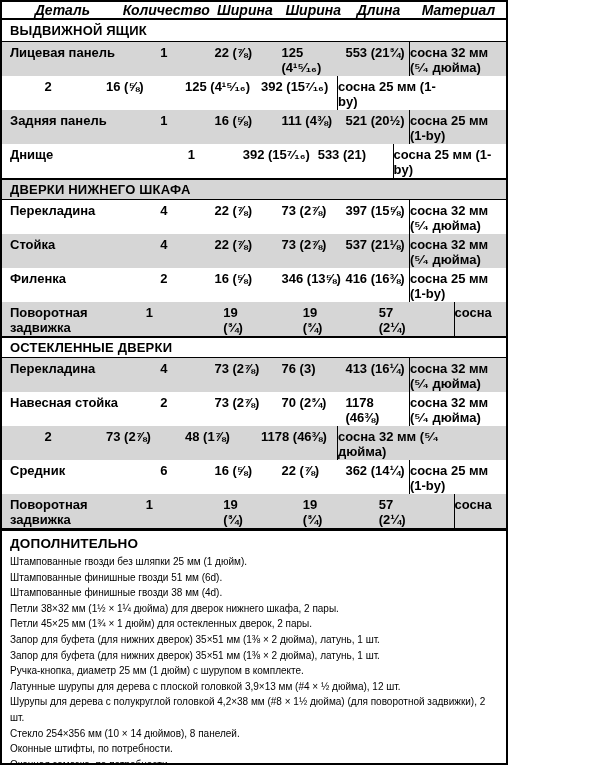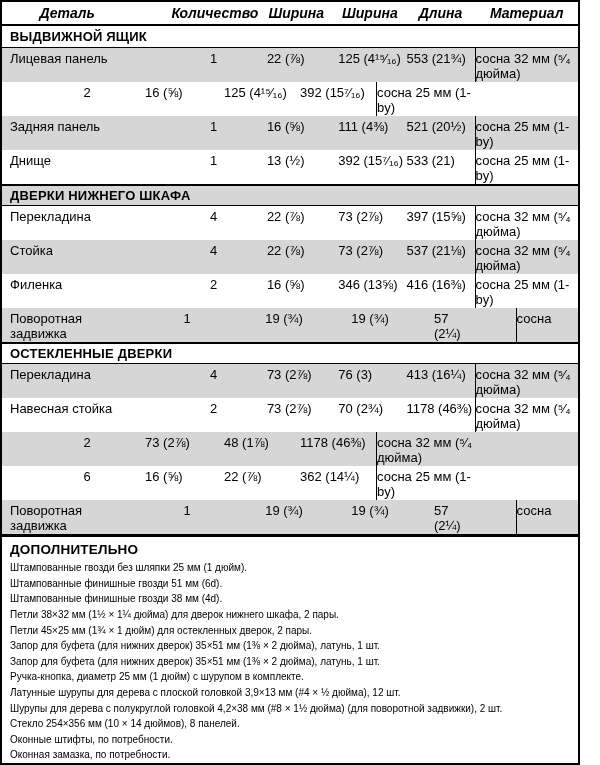--- a/index.html
+++ b/index.html
@@ -1,29 +1,29 @@
 <!DOCTYPE html>
 <html><head>
 <meta charset="utf-8">
 <style>
   * { margin:0; padding:0; box-sizing:border-box; }
   html,body { background:#ffffff; }
   body { font-family:"Liberation Sans","DejaVu Sans",sans-serif; color:#000; }
 
   .sheet {
-    width:580px; height:765px;
+    width:508px; height:765px;
     border:2px solid #000;
     display:flex; flex-direction:column;
     overflow:hidden;
     background:#fff;
   }
 
   
   .c0 { width:146px; padding-left:8px; }
-  .c1 { width:92px;  text-align:center;margin-left:39px; }
+  .c1 { width:92px;  text-align:center; }
   .c2 { width:85px;  padding-left:12px; }
   .c3 { width:80px;  padding-left:6px; }
   .c4 { width:78px;  padding-left:2px; }
   .c5 { width:115px; padding-right:4px; }
 
   
   .header-row {
     display:flex; height:32px;
     border-bottom:2px solid #000;
     align-items:center;
@@ -36,21 +36,21 @@
 
   
   .body { position:relative; }
   .section-title {
     min-height:22px; display:flex; align-items:center;
     font-weight:bold; font-size:13px;
     padding-left:8px; letter-spacing:0.2px;
     border-bottom:1px solid #000;
   }
   .section-title.bt { border-top:2px solid #000; }
-  .row { display:flex; min-height:34px; }
+  .row { display:flex; min-height:34px;font-weight:bold; }
   .row.single { min-height:21px;gap:42px; }
   .shaded { background:#d6d6d6; }
   .cell {
     font-size:13px; line-height:15px; padding-top:3px; padding-bottom:1px;
   }
   .row .c5 { border-left:1px solid #000; }
 
   
   .additional {
     border-top:3px solid #000;
@@ -96,21 +96,20 @@
         <div class="cell c0">Задняя панель</div>
         <div class="cell c1">1</div>
         <div class="cell c2">16 (⅝)</div>
         <div class="cell c3">111 (4⅜)</div>
         <div class="cell c4">521 (20½)</div>
         <div class="cell c5">сосна 25 мм (1-by)</div>
       </div>
       <div class="row">
         <div class="cell c0">Днище</div>
         <div class="cell c1">1</div>
-        <div class="cell c2">13 (½)</div>
         <div class="cell c3">392 (15⁷⁄₁₆)</div>
         <div class="cell c4">533 (21)</div>
         <div class="cell c5">сосна 25 мм (1-by)</div>
       </div>
       <div class="section-title shaded bt">ДВЕРКИ НИЖНЕГО ШКАФА</div>
       <div class="row">
         <div class="cell c0">Перекладина</div>
         <div class="cell c1">4</div>
         <div class="cell c2">22 (⅞)</div>
         <div class="cell c3">73 (2⅞)</div>
@@ -159,20 +158,21 @@
         <div class="cell c5">сосна 32 мм (⁵⁄₄ дюйма)</div>
       </div>
       <div class="row shaded">
         <div class="cell c1">2</div>
         <div class="cell c2">73 (2⅞)</div>
         <div class="cell c3">48 (1⅞)</div>
         <div class="cell c4">1178 (46⅜)</div>
         <div class="cell c5">сосна 32 мм (⁵⁄₄ дюйма)</div>
       </div>
       <div class="row">
+        <div class="cell c0">Средник</div>
         <div class="cell c1">6</div>
         <div class="cell c2">16 (⅝)</div>
         <div class="cell c3">22 (⅞)</div>
         <div class="cell c4">362 (14¼)</div>
         <div class="cell c5">сосна 25 мм (1-by)</div>
       </div>
       <div class="row shaded single">
         <div class="cell c0">Поворотная задвижка</div>
         <div class="cell c1">1</div>
         <div class="cell c2">19 (¾)</div>

